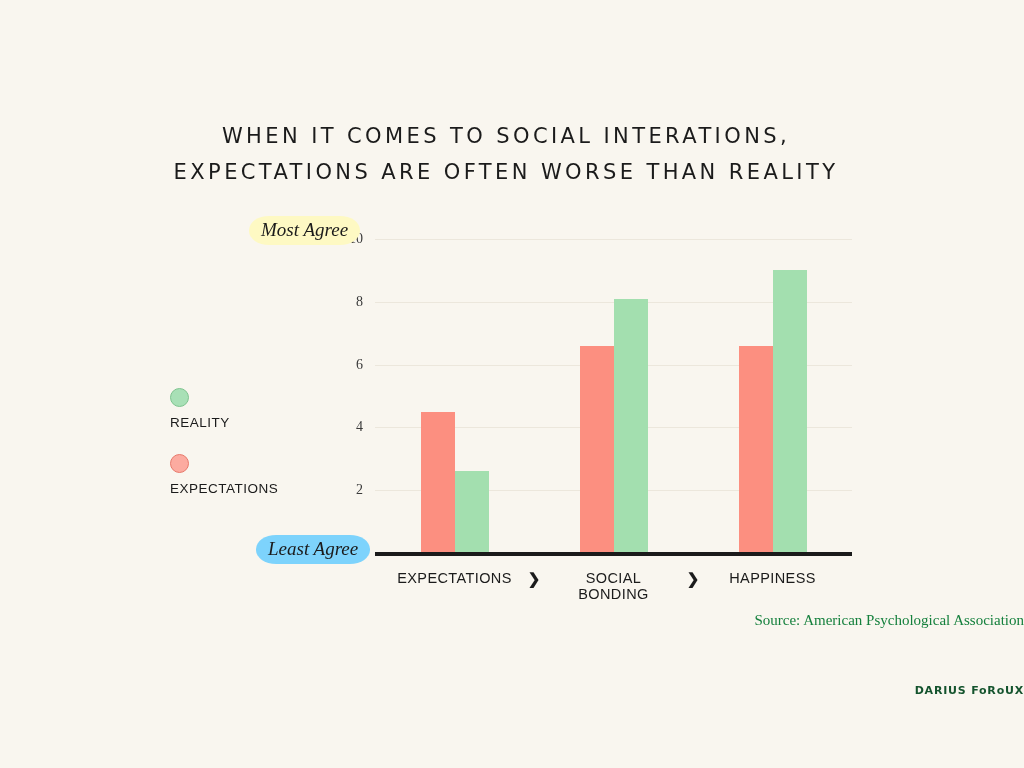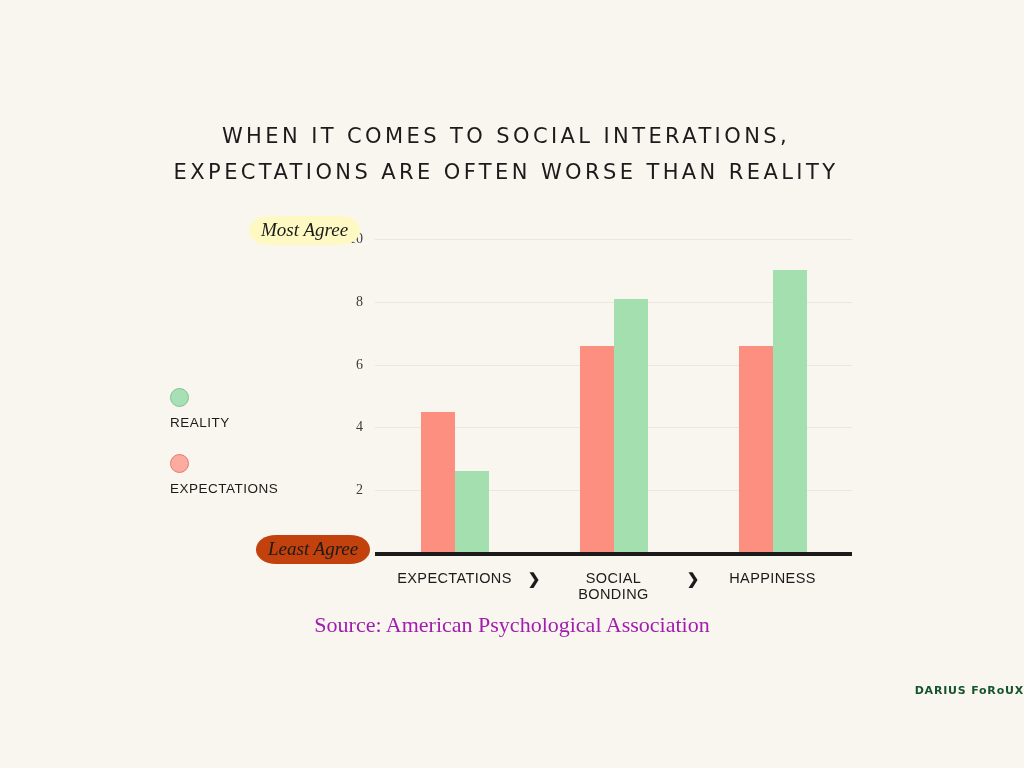--- a/index.html
+++ b/index.html
@@ -120,21 +120,21 @@
     white-space: nowrap;
   }
   #annot-most-agree {
     left: 249px;
     top: 216px;
     background: #fef9c3;
   }
   #annot-least-agree {
     left: 256px;
     top: 535px;
-    background: #c2410c;
+    background: #7dd3fc;
   }
 
   
   #legend {
     position: absolute;
     left: 170px;
     top: 388px;
     width: 150px;
   }
   .legend-item { margin-bottom: 24px; }
@@ -154,24 +154,24 @@
     letter-spacing: 0.5px;
     display: block;
   }
 
   
   #source-note {
     position: absolute;
     left: 0;
     right: 0;
     top: 612px;
-    text-align: center;
+    text-align: right;
     font-family: "Liberation Serif", serif;
-    font-size: 22px;
-    color: #a21caf;
+    font-size: 15px;
+    color: #15803d;
   }
 
   
   #signature {
     position: absolute;
     left: 0;
     right: 0;
     top: 684px;
     text-align: right;
     font-family: "DejaVu Sans", sans-serif;

